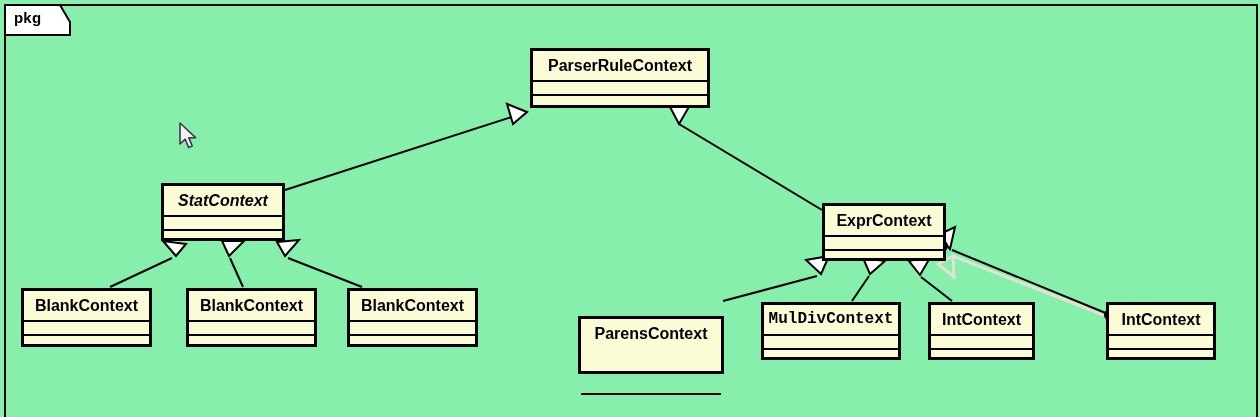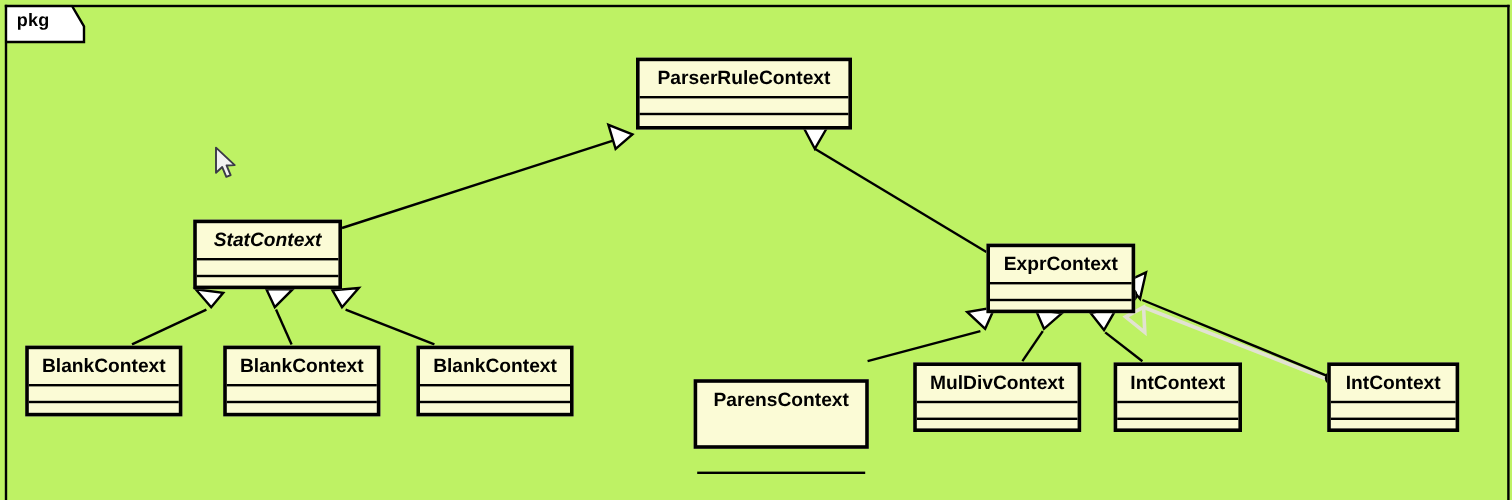--- a/index.html
+++ b/index.html
@@ -7,21 +7,21 @@
     padding: 0;
     background: #ffffff;
   }
   body {
     font-family: "Liberation Sans", sans-serif;
   }
   #canvas {
     position: relative;
     width: 1260px;
     height: 417px;
-    background: #bef264;
+    background: #86efac;
     overflow: hidden;
   }
   
   #pkg-frame {
     position: absolute;
     left: 4px;
     top: 4px;
     width: 1254px;
     height: 430px;
     border-left: 2px solid #000;
@@ -189,21 +189,21 @@
       <div class="uml-class" style="left: 347px; top: 288px; width: 131px; height: 59px; background: rgb(251, 251, 214); border-color: rgb(0, 0, 0);">
         <div class="cname">BlankContext</div>
         <div class="compart"></div>
         <div class="compart"></div>
       </div>
       <div class="uml-class" style="left: 578px; top: 316px; width: 146px; height: 58px; background: rgb(251, 251, 214); border-color: rgb(0, 0, 0); gap: 45px;">
         <div class="cname">ParensContext</div>
         <div class="compart"></div>
         <div class="compart"></div>
       </div>
-      <div class="uml-class" style="left: 761px; top: 302px; width: 140px; height: 58px; background: rgb(251, 251, 214); border-color: rgb(0, 0, 0);">
+      <div class="uml-class" style="left: 761px; top: 302px; width: 140px; height: 58px; background: rgb(251, 251, 214); border-color: rgb(0, 0, 0); font-family: Liberation Mono, monospace;">
         <div class="cname">MulDivContext</div>
         <div class="compart"></div>
         <div class="compart"></div>
       </div>
       <div class="uml-class" style="left: 928px; top: 302px; width: 107px; height: 58px; background: rgb(251, 251, 214); border-color: rgb(0, 0, 0);">
         <div class="cname">IntContext</div>
         <div class="compart"></div>
         <div class="compart"></div>
       </div>
       <div class="uml-class" style="left: 1106px; top: 302px; width: 110px; height: 58px; background: rgb(251, 251, 214); border-color: rgb(0, 0, 0);">

